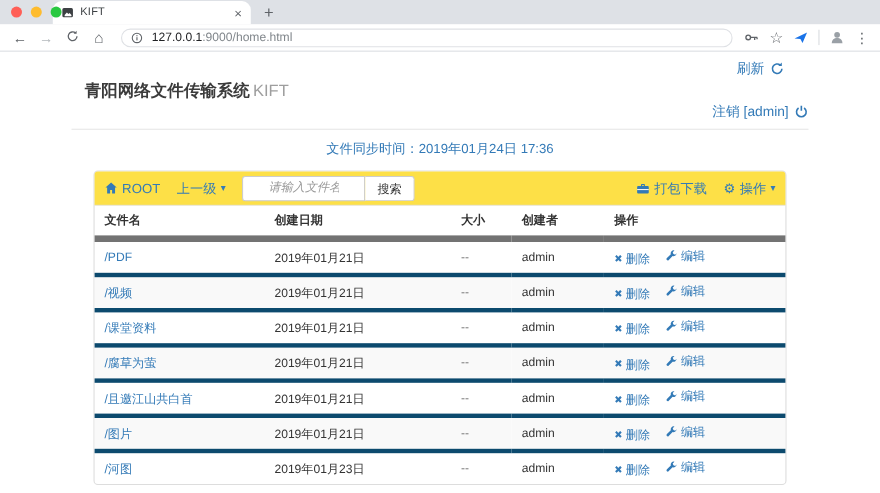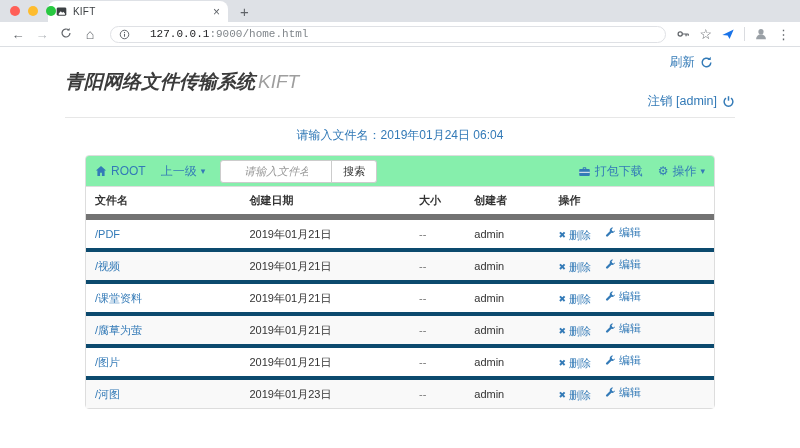--- a/index.html
+++ b/index.html
@@ -19,39 +19,39 @@
          display:flex; align-items:center; padding:0 8px; font-size:10px; color:#3c4043; }
   .tab-title { flex:1; letter-spacing:.2px; }
   .tab-close { color:#5f6368; font-size:12px; line-height:1; }
   .newtab { align-self:center; margin-left:12px; font-size:15px; color:#5f6368; line-height:1; }
 
   .toolbar { height:25px; background:#fff; border-bottom:1px solid #dcdfe3;
              display:flex; align-items:center; padding:0 8px; gap:4px; }
   .nav-ic { width:20px; text-align:center; color:#5f6368; font-size:13px; line-height:1; }
   .nav-ic.fwd { color:#b4b8bc; }
   .urlbar { flex:1; height:17px; border:1px solid #dfe1e5; border-radius:9px; background:#fff;
-            display:flex; align-items:center; gap:20px; padding:0 8px; margin:0 6px;font-family:Liberation Mono, monospace; }
+            display:flex; align-items:center; gap:8px; padding:0 8px; margin:0 6px; }
   .url { font-size:11px; color:#202124; white-space:nowrap; }
   .url .rest { color:#80868b; }
   .tb-right { display:flex; align-items:center; gap:9px; padding-right:2px; }
   .tb-right .glyph { color:#5f6368; font-size:12px; line-height:1; }
   .vdiv { width:1px; height:14px; background:#dadce0; }
 
   
   .page-header { width:670px; margin:7px auto 0; display:flex; align-items:center;
                  justify-content:space-between; padding-bottom:7px; border-bottom:1px solid #e7e7e7; }
-  .brand { font-size:19px; font-style:italic; font-weight:bold; color:#3b3b3b; margin:0; }
+  .brand { font-size:15px; font-weight:bold; color:#3b3b3b; margin:12px; }
   .brand .en { color:#9e9e9e; font-weight:normal; margin-left:3px; }
   .hdr-links { display:flex; align-items:center; gap:22px; font-size:12.5px;flex-direction:column; }
   .hdr-links a { color:#337ab7; display:flex; align-items:center; gap:5px; }
 
   .sync { text-align:center; color:#337ab7; font-size:12px; line-height:17px; margin-top:9px; }
 
   .panel { width:630px; margin:11px auto 0; border:1px solid #ddd; border-radius:4px; background:#fff; }
-  .panel-heading { background:#86efac; border-bottom:1px solid #ddd; border-radius:3px 3px 0 0;
+  .panel-heading { background:#fde047; border-bottom:1px solid #ddd; border-radius:3px 3px 0 0;
                    display:flex; align-items:center; padding:4px 9px; gap:15px; height:31px; }
   .btn-link { color:#337ab7; font-size:12px; display:flex; align-items:center; gap:4px; white-space:nowrap; }
   .caret { font-size:9px; line-height:1; }
   .gear-glyph { font-size:12px; line-height:1; }
   .input-group { display:flex; }
   .search-input { width:112px; height:23px; border:1px solid #ccc; border-radius:3px 0 0 3px;
                   padding:0 23px; font-size:11px; font-family:inherit; color:#333; outline:none;font-style:italic; }
   .search-input::placeholder { color:#999; }
   .search-btn { height:23px; border:1px solid #ccc; border-left:none; background:#fff; color:#333;
                 border-radius:0 3px 3px 0; font-size:11px; font-family:inherit; padding:0 11px; cursor:pointer; }
@@ -155,21 +155,21 @@
           <svg width="13" height="13" viewBox="0 0 16 16" fill="none" stroke="#337ab7" stroke-width="1.8">
               <path d="M8 1.5v5.5"></path>
               <path d="M4.9 3.9a5.4 5.4 0 1 0 6.2 0"></path>
             </svg>
         </span>
       </a>
     </div>
   </div>
 
   <div class="sync">
-    <div><span>请输入文件名：</span><span>2019年01月24日 06:04</span></div>
+    <div><span>文件同步时间：</span><span>2019年01月24日 17:36</span></div>
   </div>
 
   <div class="panel">
     <div class="panel-heading">
       <a class="btn-link">
         <span class="icon">
           <svg width="12" height="12" viewBox="0 0 16 16">
               <path d="M8 1.2 1.2 7.4h2v7.1h3.6v-4.3h2.4v4.3h3.6V7.4h2z" fill="#337ab7"></path>
             </svg>
         </span>
@@ -298,20 +298,40 @@
                   <svg width="11" height="11" viewBox="0 0 16 16">
                     <path d="M14.6 4.6a4 4 0 0 1-5.2 3.8L4.3 13.5a1.7 1.7 0 1 1-2.4-2.4L7 6a4 4 0 0 1 4.9-5l-2.4 2.4 1 2.3 2.3 1z" fill="#337ab7"></path>
                   </svg>
                 </span>
                 <span>编辑</span>
               </a>
     </td>
   </tr>
 
 
+  <tr>
+    <td><a>/且邀江山共白首</a></td>
+    <td>2019年01月21日</td>
+    <td class="muted">--</td>
+    <td>admin</td>
+    <td class="ops">
+      <a>
+                <span class="xglyph">✖</span>
+                <span>删除</span>
+              </a>
+      <a>
+                <span class="icon">
+                  <svg width="11" height="11" viewBox="0 0 16 16">
+                    <path d="M14.6 4.6a4 4 0 0 1-5.2 3.8L4.3 13.5a1.7 1.7 0 1 1-2.4-2.4L7 6a4 4 0 0 1 4.9-5l-2.4 2.4 1 2.3 2.3 1z" fill="#337ab7"></path>
+                  </svg>
+                </span>
+                <span>编辑</span>
+              </a>
+    </td>
+  </tr>
 
   <tr>
     <td><a>/图片</a></td>
     <td>2019年01月21日</td>
     <td class="muted">--</td>
     <td>admin</td>
     <td class="ops">
       <a>
                 <span class="xglyph">✖</span>
                 <span>删除</span>

